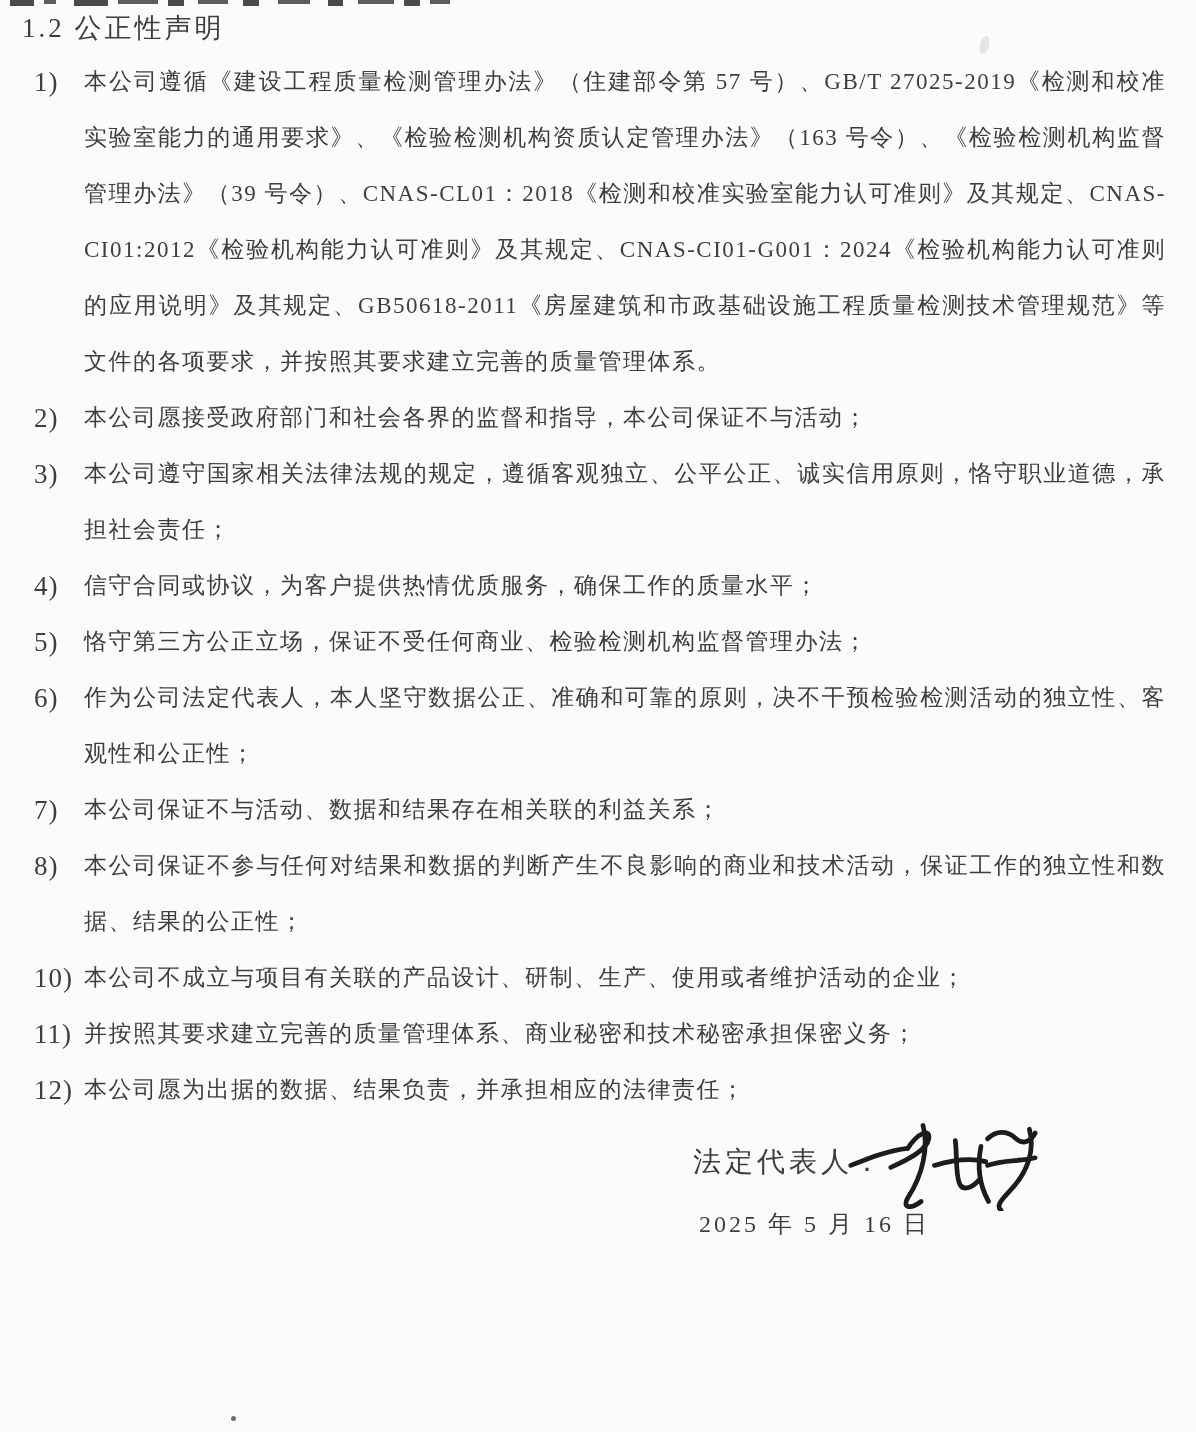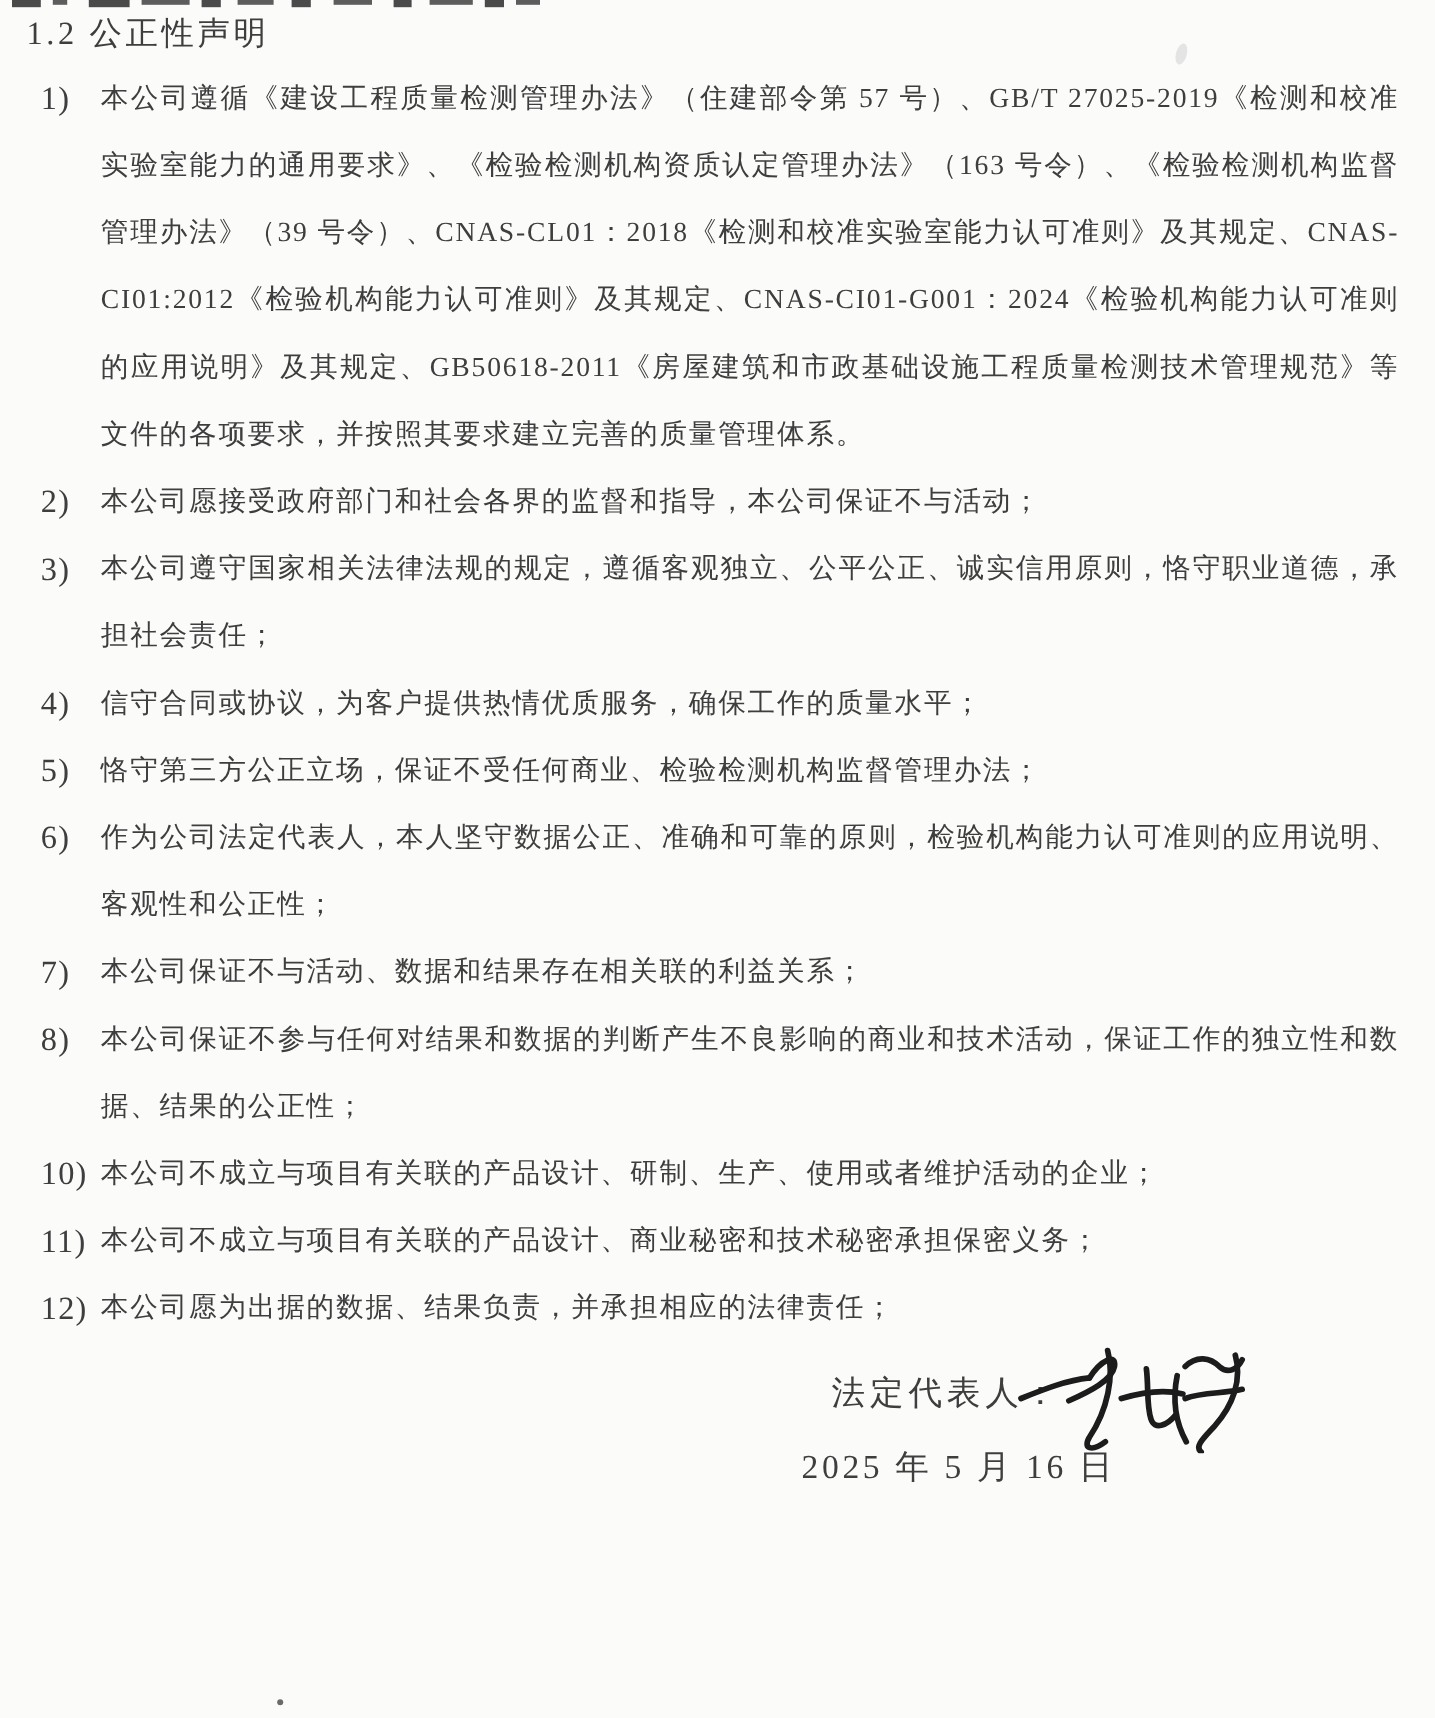--- a/index.html
+++ b/index.html
@@ -24,21 +24,21 @@
   }
   .row{display:flex;}
   .num{flex:0 0 50px;font-size:27px;line-height:56px;letter-spacing:1px;}
   .txt{
     flex:1;font-size:23px;line-height:56px;letter-spacing:1.5px;
     text-align:justify;text-justify:inter-character;
   }
   .footer{margin-top:12px;}
   .company{font-size:28px;line-height:56px;letter-spacing:2px;text-align:right;padding-right:36px;}
   .signer{font-size:28px;line-height:64px;letter-spacing:4px;text-align:right;padding-right:281px;position:relative;}
-  .date{font-size:28px;line-height:60px;letter-spacing:3px;text-align:right;padding-right:236px;}
+  .date{font-size:24px;line-height:60px;letter-spacing:3px;text-align:right;padding-right:236px;}
   .signature{
     position:absolute;right:121px;top:-14px;width:205px;height:95px;
     pointer-events:none;
   }
   .signature path{fill:none;stroke:#1c1c1c;stroke-width:5;stroke-linecap:round;stroke-linejoin:round;}
   
   .speck{position:absolute;border-radius:50%;}
   .s1{left:980px;top:36px;width:9px;height:18px;background:#c4c4c4;opacity:.4;transform:rotate(15deg);}
   .s2{left:231px;top:1416px;width:5px;height:5px;background:#6a6a6a;}
 </style>
@@ -87,41 +87,41 @@
     <span class="txt">信守合同或协议，为客户提供热情优质服务，确保工作的质量水平；</span>
   </div>
 
   <div class="row">
     <span class="num">5)</span>
     <span class="txt">恪守第三方公正立场，保证不受任何商业、检验检测机构监督管理办法；</span>
   </div>
 
   <div class="row">
     <span class="num">6)</span>
-    <span class="txt">作为公司法定代表人，本人坚守数据公正、准确和可靠的原则，检验机构能力认可准则的应用说明、客观性和公正性；</span>
+    <span class="txt">作为公司法定代表人，本人坚守数据公正、准确和可靠的原则，决不干预检验检测活动的独立性、客观性和公正性；</span>
   </div>
 
   <div class="row">
     <span class="num">7)</span>
     <span class="txt">本公司保证不与活动、数据和结果存在相关联的利益关系；</span>
   </div>
 
   <div class="row">
     <span class="num">8)</span>
     <span class="txt">本公司保证不参与任何对结果和数据的判断产生不良影响的商业和技术活动，保证工作的独立性和数据、结果的公正性；</span>
   </div>
 
   <div class="row">
     <span class="num">10)</span>
     <span class="txt">本公司不成立与项目有关联的产品设计、研制、生产、使用或者维护活动的企业；</span>
   </div>
 
   <div class="row">
     <span class="num">11)</span>
-    <span class="txt">本公司不成立与项目有关联的产品设计、商业秘密和技术秘密承担保密义务；</span>
+    <span class="txt">并按照其要求建立完善的质量管理体系、商业秘密和技术秘密承担保密义务；</span>
   </div>
 
   <div class="row">
     <span class="num">12)</span>
     <span class="txt">本公司愿为出据的数据、结果负责，并承担相应的法律责任；</span>
   </div>
 </div>
 
     <div class="footer">
       <div class="signer">

